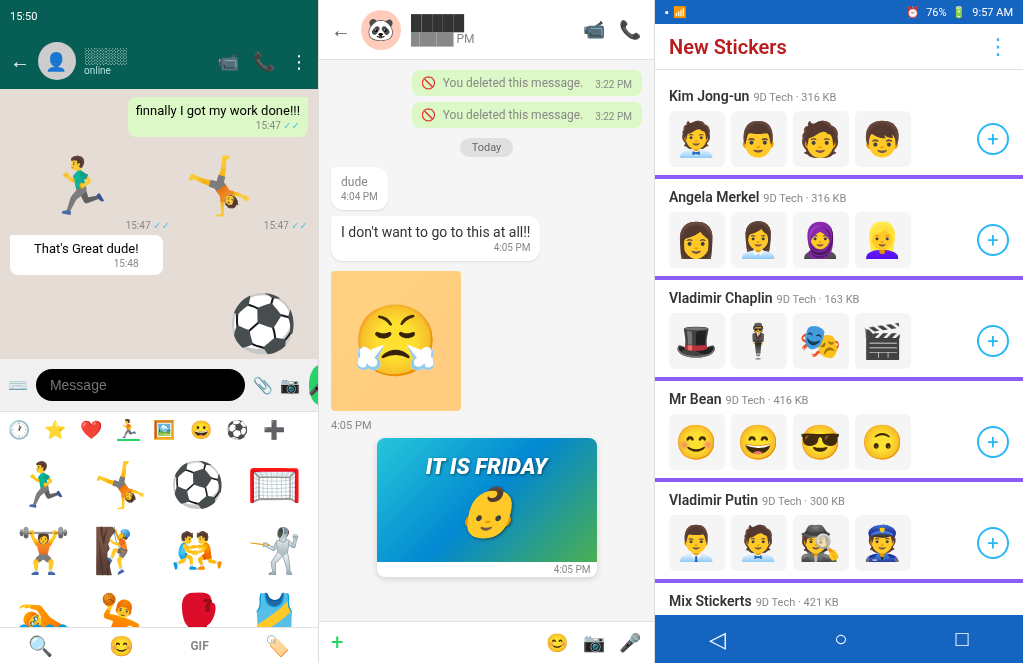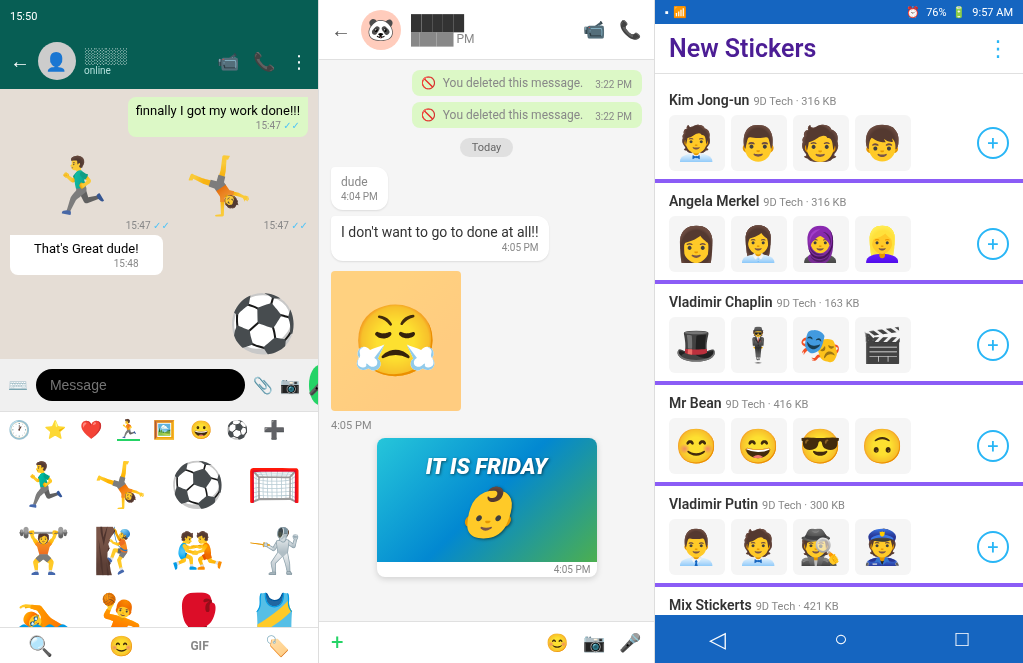--- a/index.html
+++ b/index.html
@@ -341,23 +341,23 @@
 
     .panel3-header {
       background: white;
       padding: 10px 14px;
       display: flex;
       align-items: center;
       justify-content: space-between;
       border-bottom: 1px solid #e0e0e0;
     }
     .p3-title {
-      font-size: 25px;
+      font-size: 20px;
       font-weight: 600;
-      color: #4c1d95;
+      color: #b91c1c;
     }
     .p3-more { font-size: 22px; color: #29b6f6; cursor: pointer; }
 
     .sticker-list {
       flex: 1;
       overflow-y: auto;
       padding: 8px 0;
     }
     .sticker-pack {
       padding: 8px 14px;
@@ -546,21 +546,21 @@
       <span class="msg-time" style="margin-left:6px;">3:22 PM</span>
     </div>
     <div class="date-divider">Today</div>
 
     <div class="p2-msg-in">
       <div class="p2-msg-label">dude</div>
       <div class="msg-time">4:04 PM</div>
     </div>
 
     <div class="p2-msg-in">
-      <span>I don't want to go to done at all!!</span>
+      <span>I don't want to go to this at all!!</span>
       <div class="msg-time">4:05 PM</div>
     </div>
 
     <div class="trump-img">
       <span style="font-size:70px;">😤</span>
     </div>
     <div style="font-size:11px;color:#888;text-align:left;margin-top:-2px;">4:05 PM</div>
 
     <div class="meme-card">
       <div class="meme-inner">

